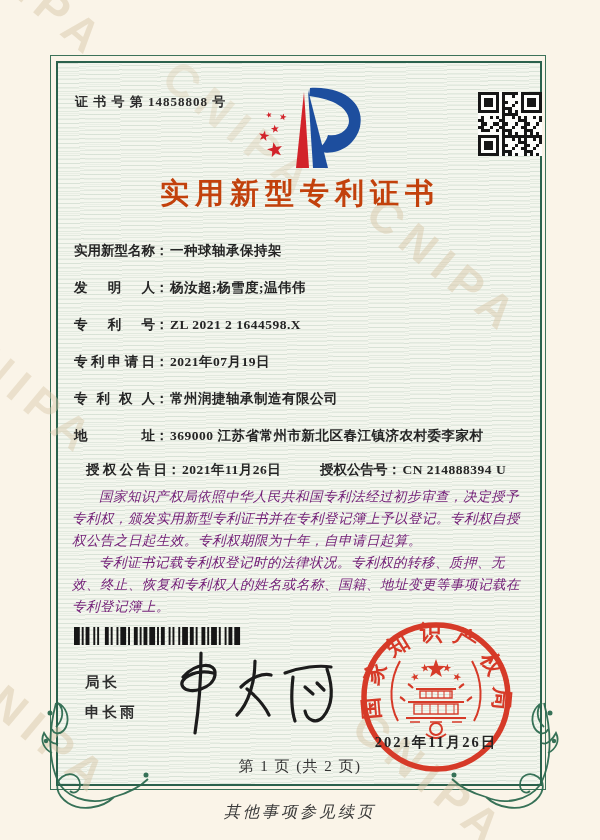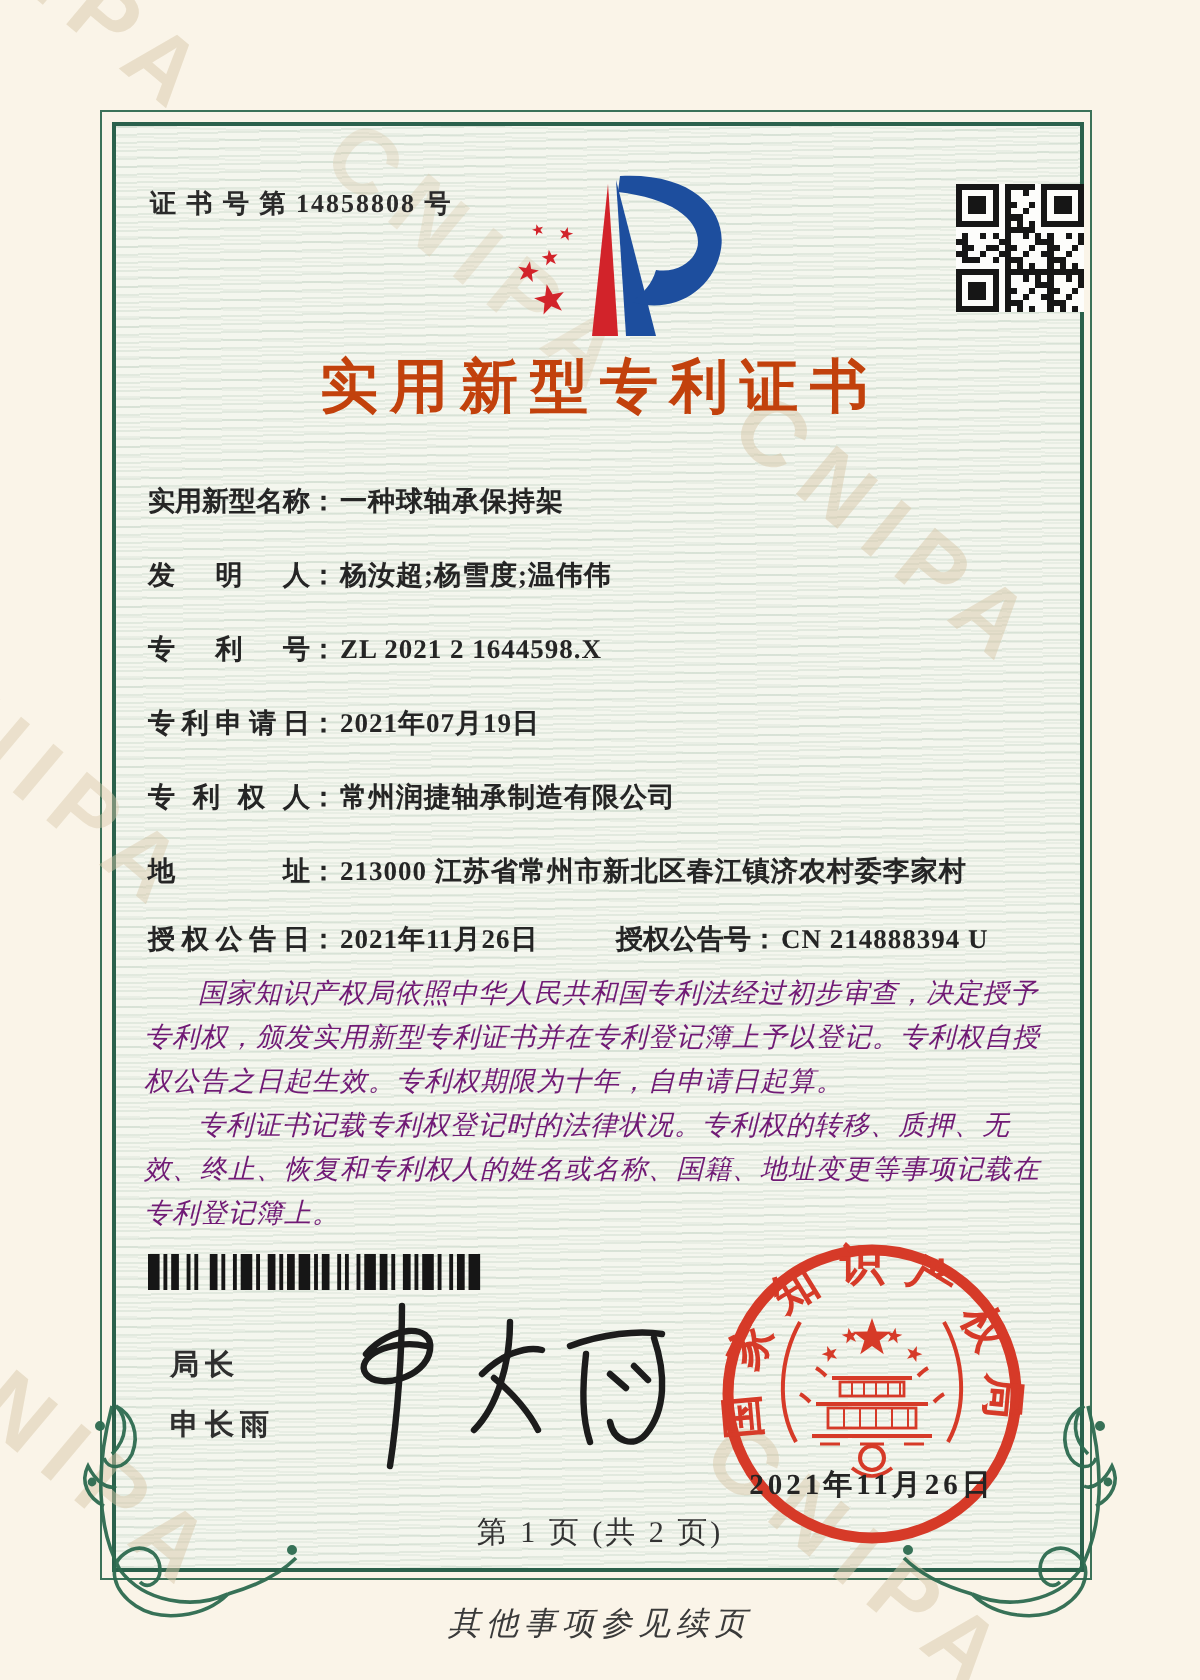--- a/index.html
+++ b/index.html
@@ -38,21 +38,21 @@
   
   .fields{position:absolute;left:74px;top:240px;width:456px;z-index:2;
           font-size:13.5px;font-weight:bold;color:#252525;}
   .row{height:22px;line-height:22px;margin-bottom:15px;white-space:nowrap;}
   .row.tight{margin-bottom:12px;}
   .lbl{display:inline-block;width:81px;text-align:justify;text-align-last:justify;
        text-justify:inter-character;vertical-align:top;}
   .colon{display:inline-block;width:15px;vertical-align:top;}
   .val{letter-spacing:.5px;}
   .row-double{display:flex;}
-  .cell1{width:234px;}
+  .cell1{width:234px;margin-left:12px;}
 
   
   .paras{position:absolute;left:72px;top:486px;width:460px;z-index:2;
          font-size:13.5px;line-height:22px;color:#701a75;font-style:italic;letter-spacing:.5px;}
   .paras p{margin:0;text-indent:2em;}
 
   
   .barcode{position:absolute;left:74px;top:627px;width:168px;height:18px;z-index:2;}
   .sig-title{position:absolute;left:85px;top:673px;z-index:2;
              font-family:"Liberation Sans","DejaVu Sans",sans-serif;
@@ -343,21 +343,21 @@
     <div class="row">
       <span class="lbl">专利号</span><span class="colon">：</span><span class="val">ZL 2021 2 1644598.X</span>
     </div>
     <div class="row">
       <span class="lbl">专利申请日</span><span class="colon">：</span><span class="val">2021年07月19日</span>
     </div>
     <div class="row">
       <span class="lbl">专利权人</span><span class="colon">：</span><span class="val">常州润捷轴承制造有限公司</span>
     </div>
     <div class="row tight">
-      <span class="lbl">地址</span><span class="colon">：</span><span class="val">213000 江苏省常州市新北区春江镇济农村委李家村</span>
+      <span class="lbl">地址</span><span class="colon">：</span><span class="val">369000 江苏省常州市新北区春江镇济农村委李家村</span>
     </div>
     <div class="row row-double">
       <div class="cell1">
         <span class="lbl">授权公告日</span><span class="colon">：</span><span class="val">2021年11月26日</span>
       </div>
       <div class="cell2">
         <span>授权公告号</span><span class="colon">：</span><span class="val">CN 214888394 U</span>
       </div>
     </div>
   </div>

